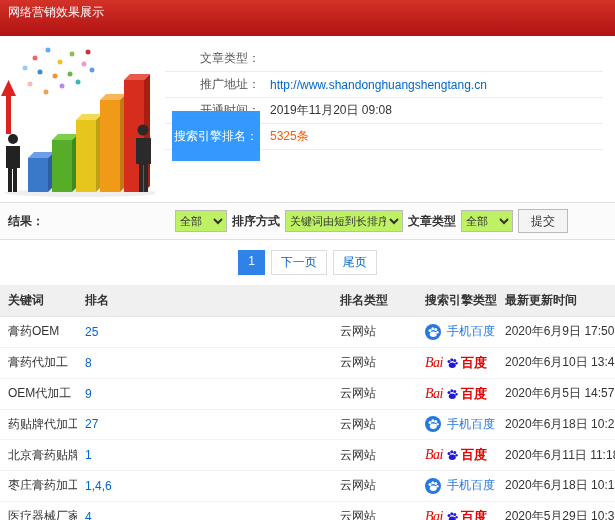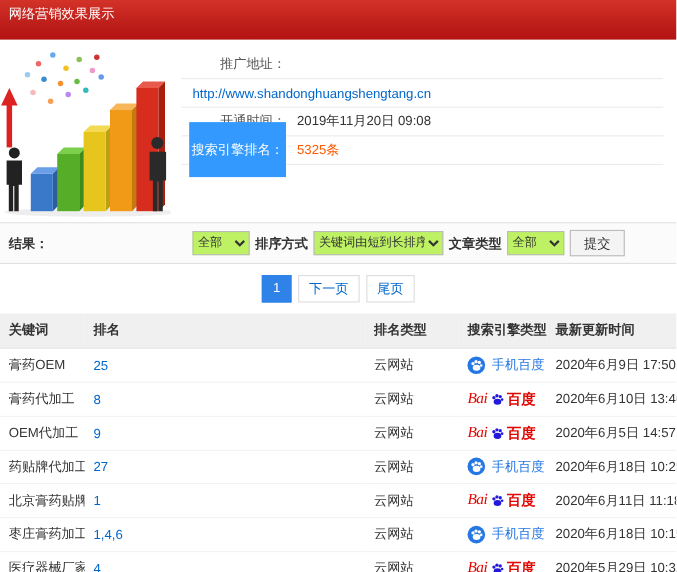--- a/index.html
+++ b/index.html
@@ -112,23 +112,24 @@
         <path d="M6 106 h14 v22 h-3 v24 h-4 v-23 h-1 v23 h-4 v-24 h-2 z"></path>
       </g>
       <g fill="#2a2a2a">
         <circle cx="143" cy="90" r="5.5"></circle>
         <path d="M136 98 h15 v26 h-3 v28 h-4 v-27 h-1 v27 h-4 v-28 h-3 z"></path>
       </g>
     </svg>
   </div>
   <div class="info-rows">
     <div class="info-row">
-      <span class="info-label">推广地址：</span>
+      <span class="info-label">文章类型：</span>
     </div>
     <div class="info-row">
+      <span class="info-label">推广地址：</span>
       <a class="info-value link">http://www.shandonghuangshengtang.cn</a>
     </div>
     <div class="info-row">
       <span class="info-label">开通时间：</span>
       <span class="info-value">2019年11月20日 09:08</span>
     </div>
     <div class="info-row">
       <span class="info-label"><span class="hl">搜索引擎排名：</span></span>
       <span class="info-value"><span class="count">5325</span><span class="unit">条</span></span>
     </div>

